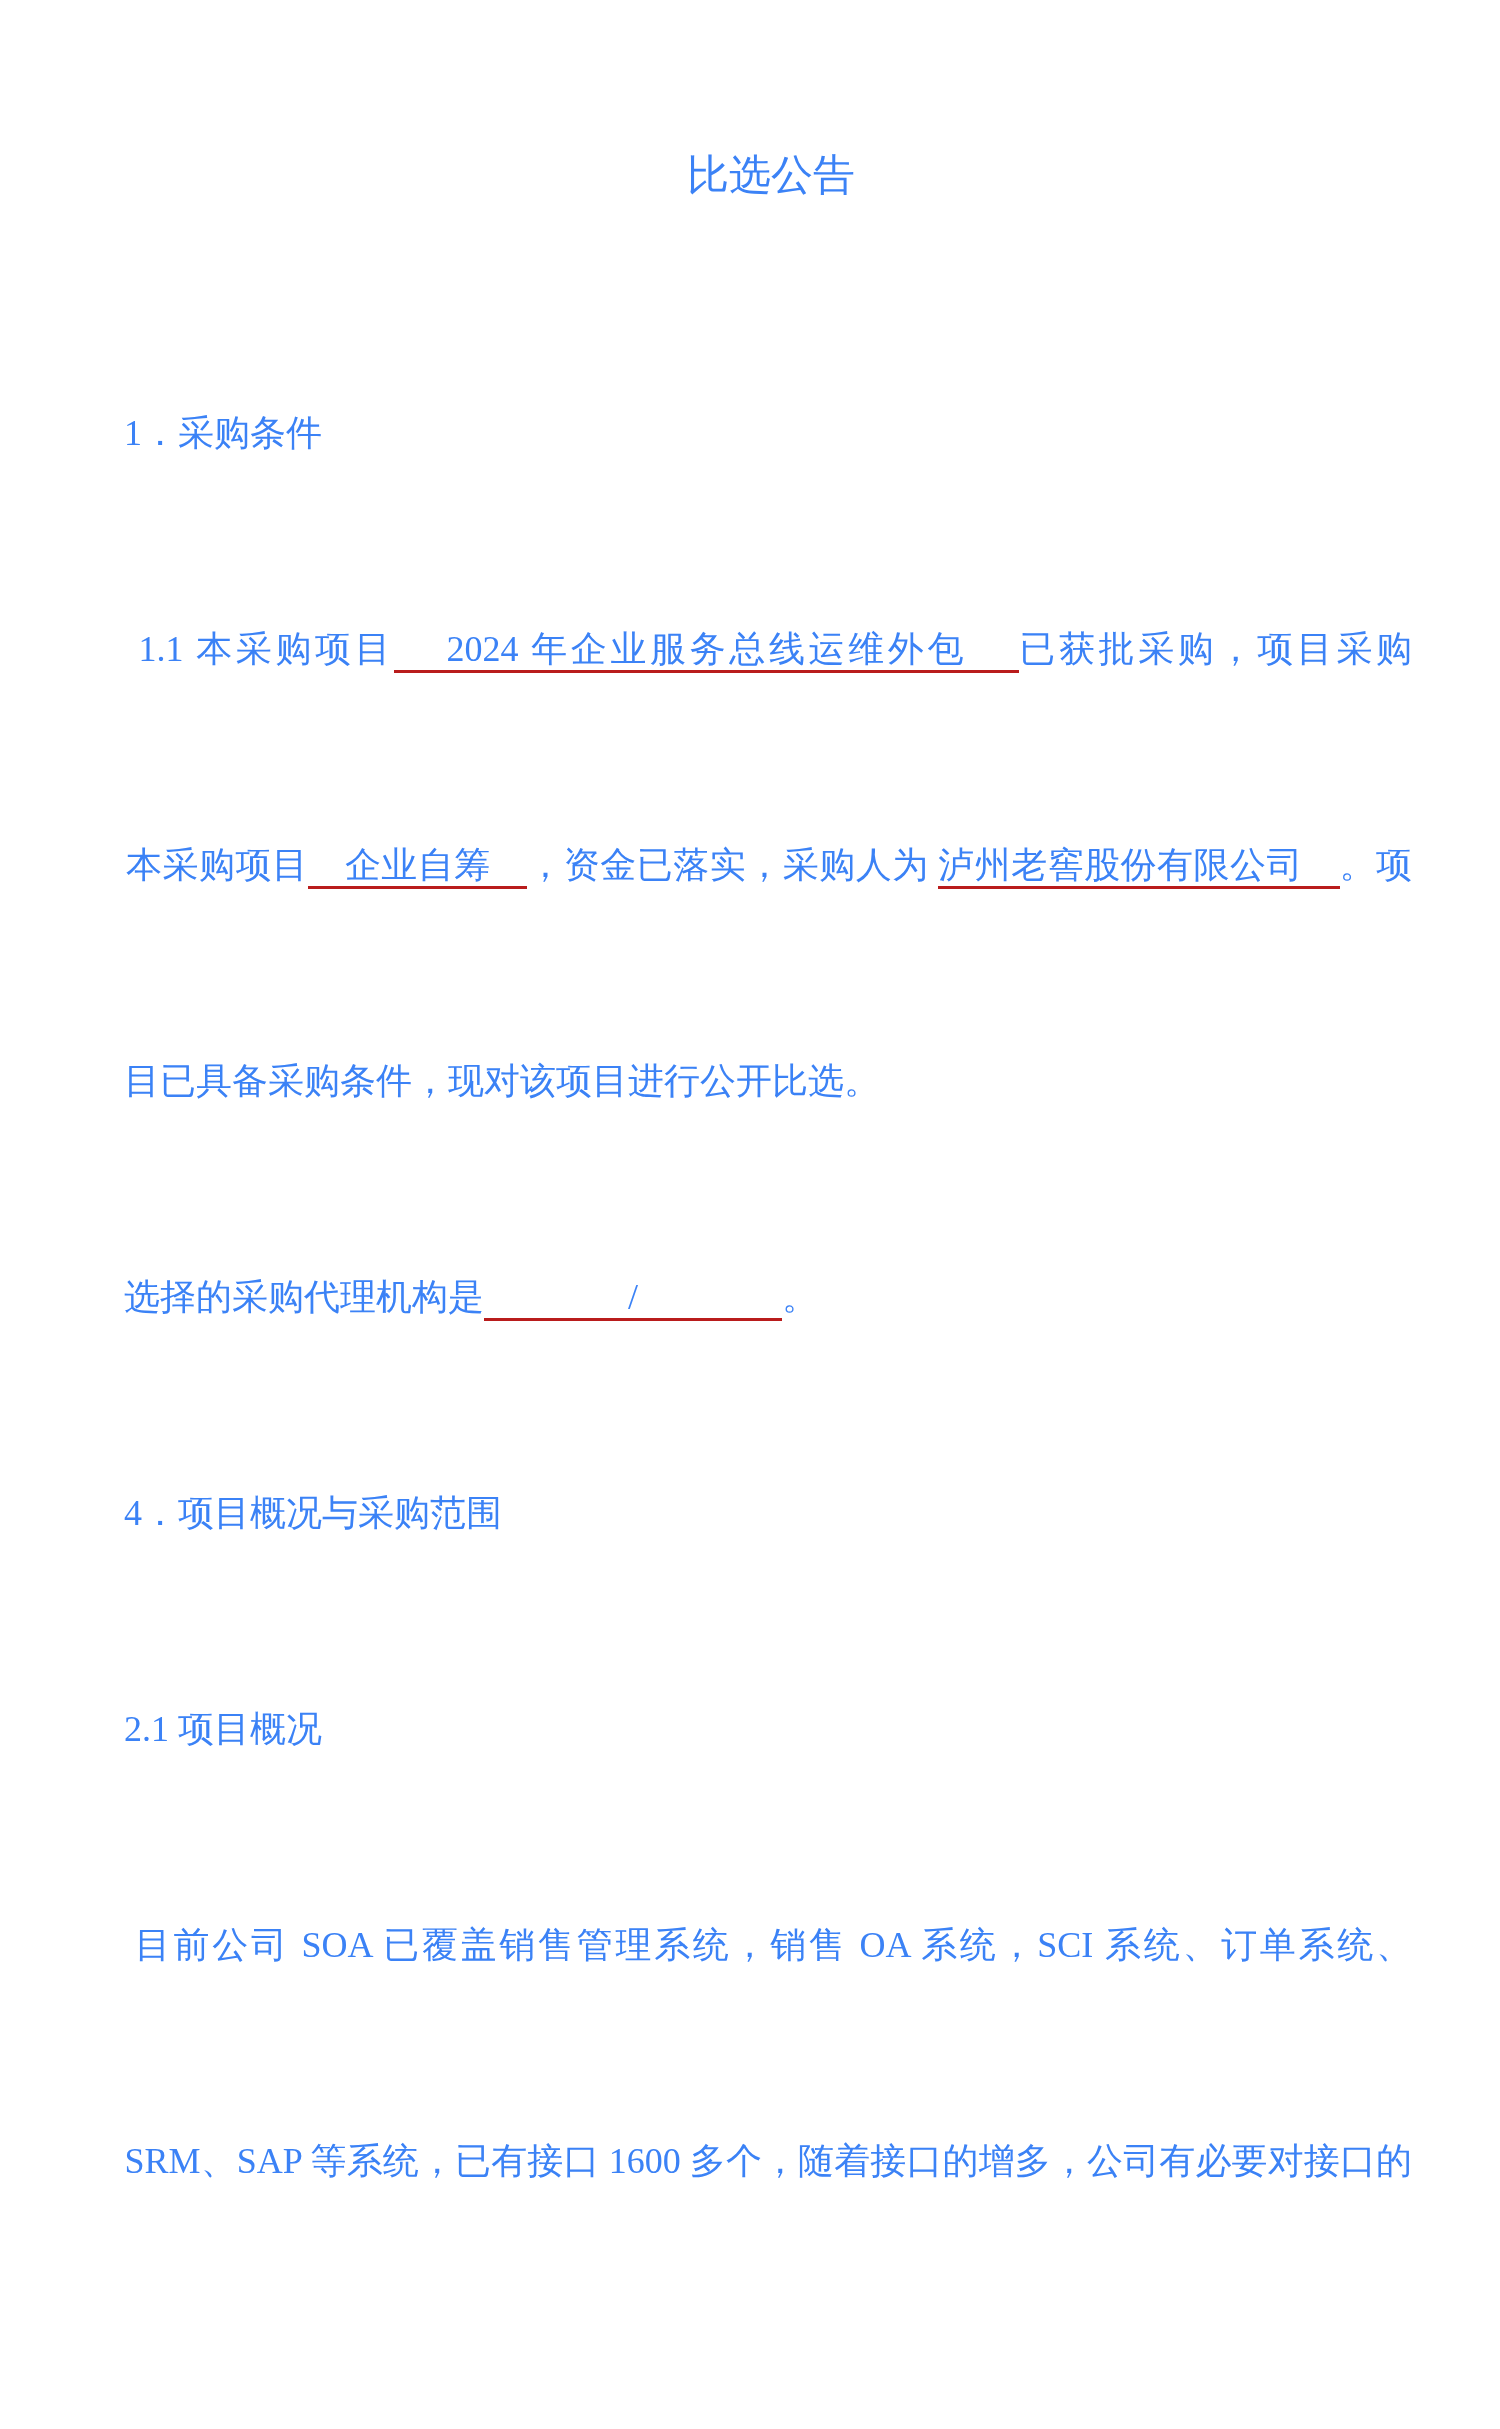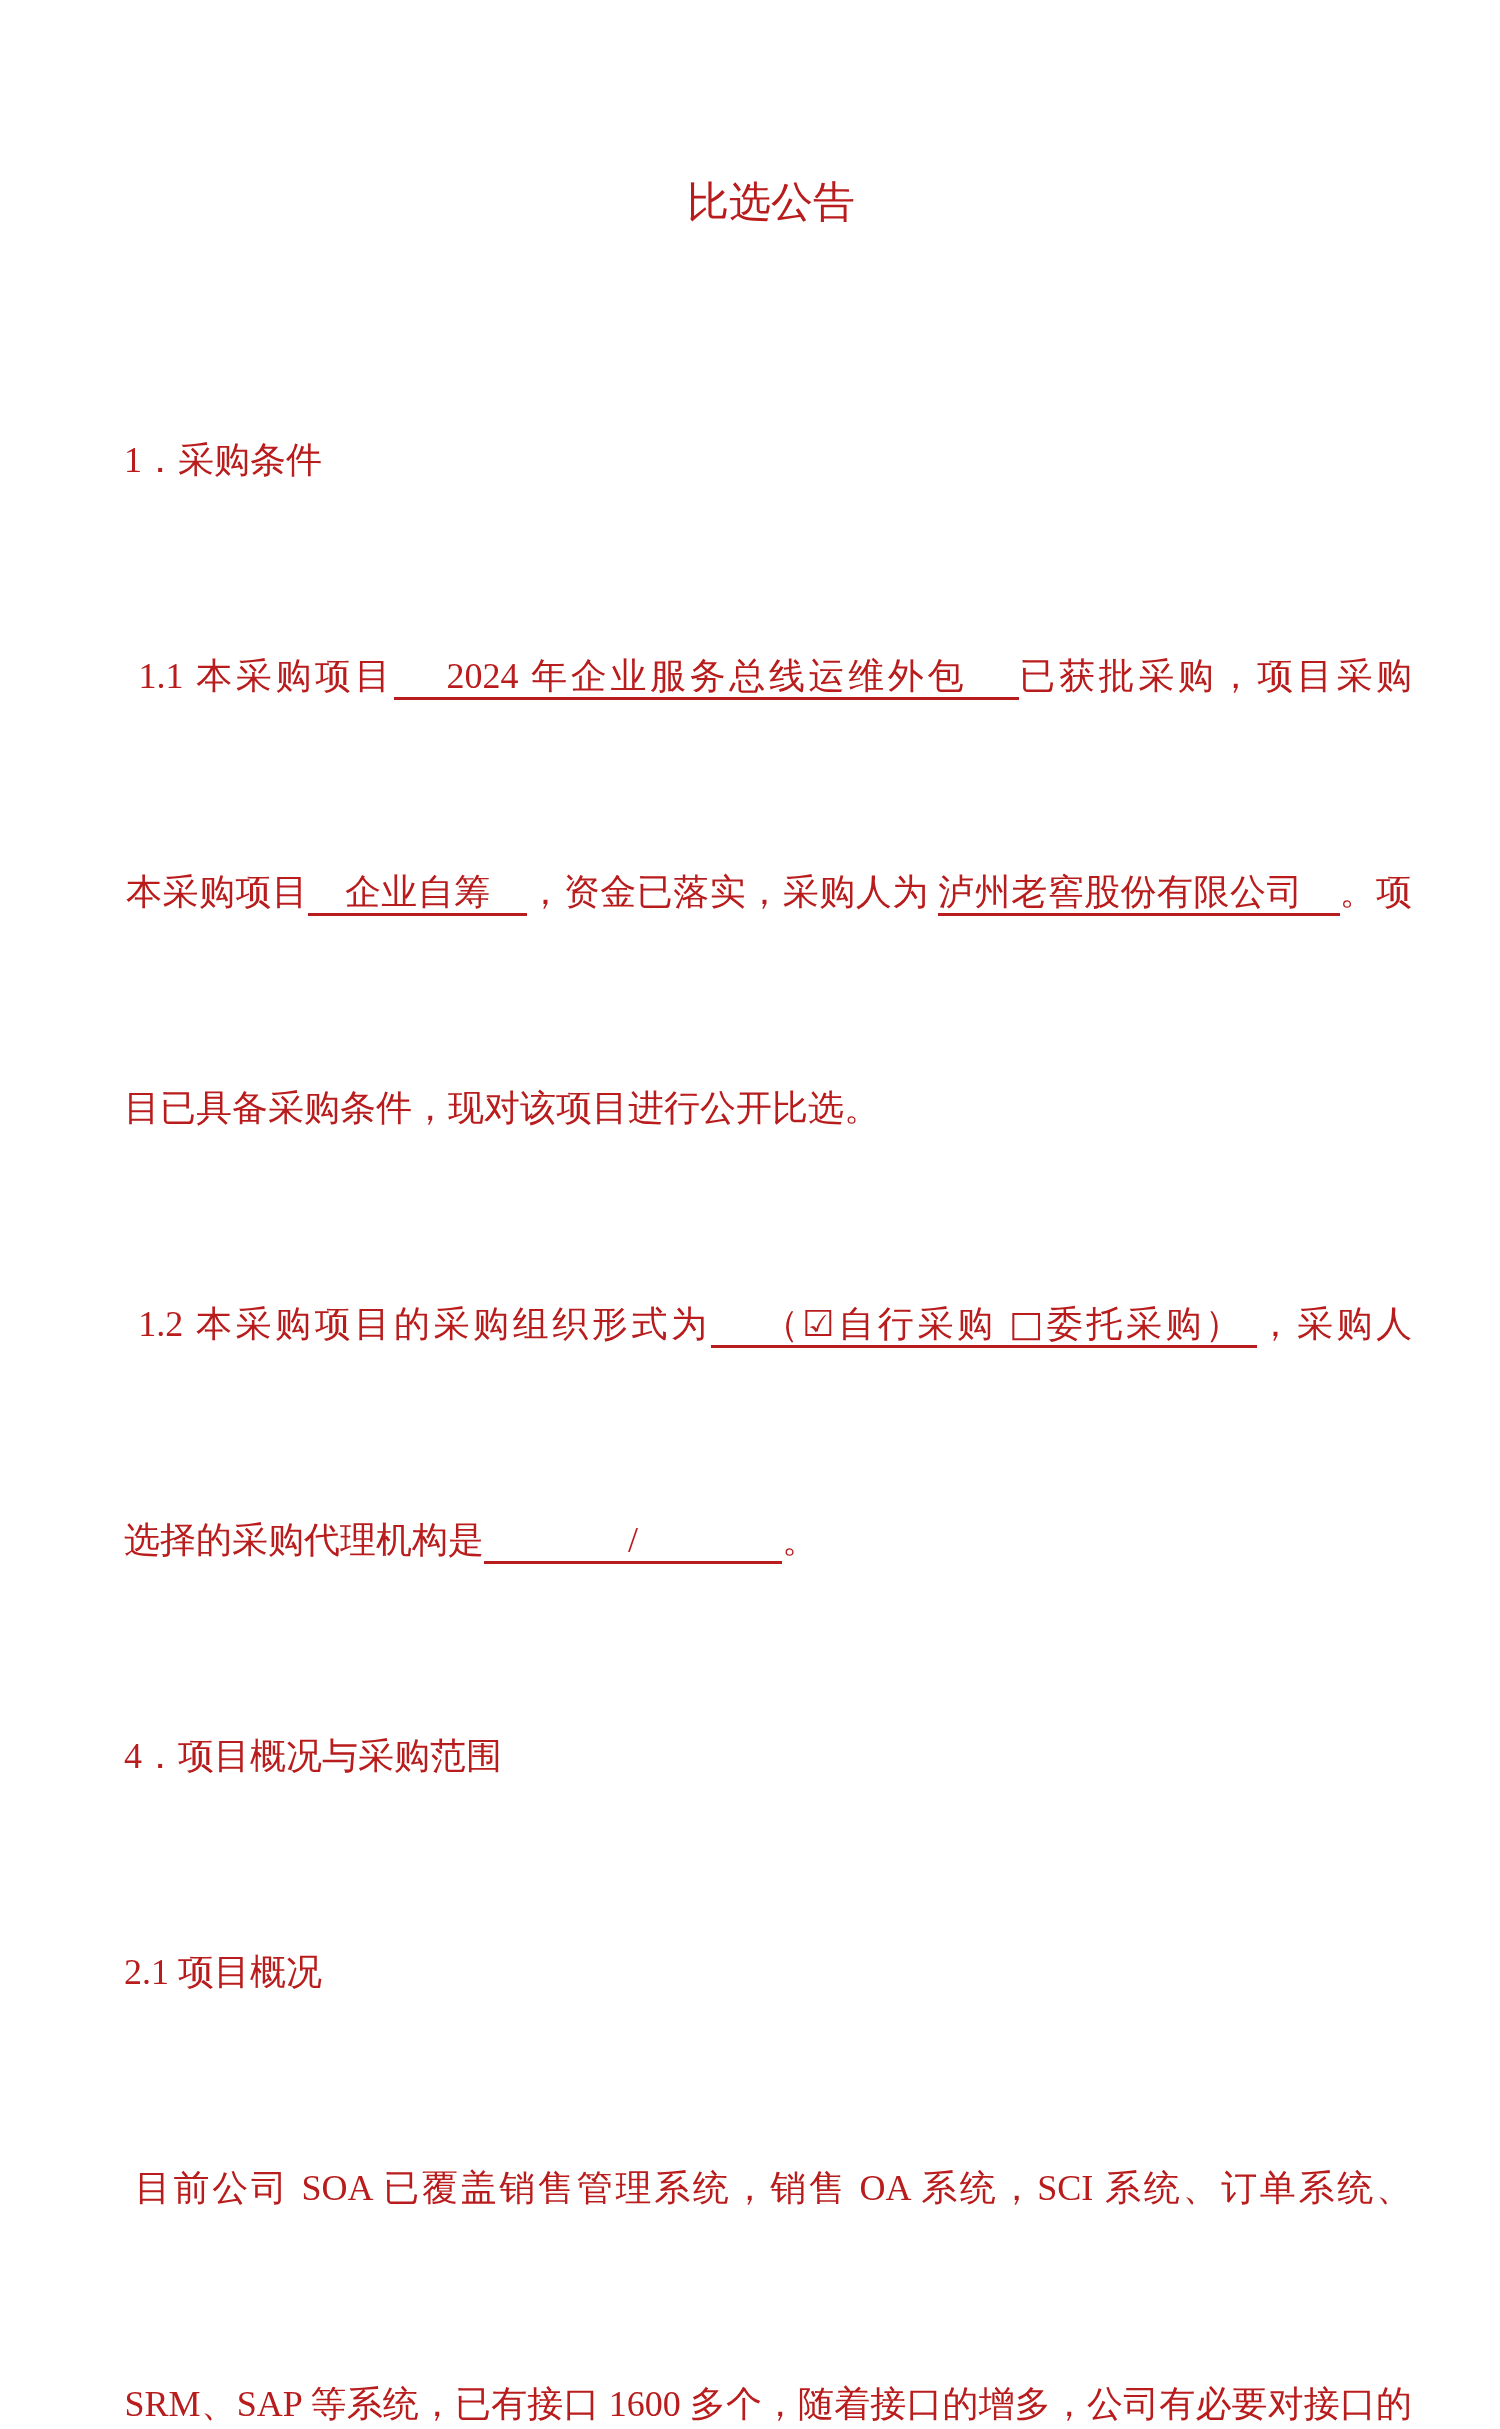--- a/index.html
+++ b/index.html
@@ -1,23 +1,23 @@
 <!DOCTYPE html>
 <html><head>
 <meta charset="utf-8">
 <style>
   html,body{margin:0;padding:0;background:#ffffff;}
   .page{
     position:relative;
     width:1500px;height:2429px;
-    background:#ffffff;color:#b91c1c;
+    background:#ffffff;color:#3b82f6;
     font-family:"Liberation Serif","DejaVu Serif",serif;
     font-size:36px;
     box-sizing:border-box;
-    padding:112px 88px 0 88px;
+    padding:85px 88px 0 88px;
     overflow:hidden;
   }
   .line{
     line-height:72px;
     white-space:pre-wrap;
   }
   .title{
     font-size:42px;
     line-height:60px;
     text-align:center;
@@ -45,23 +45,20 @@
   <div class="line ind jf">
     <span>1.1 本采购项目</span><span class="u">　 2024 年企业服务总线运维外包　 </span><span>已获批采购，项目采购</span>
   </div>
   <div class="line jf">
     <span>本采购项目</span><span class="u">　企业自筹　</span><span>，资金已落实，采购人为 </span><span class="u">泸州老窖股份有限公司　</span><span>。项</span>
   </div>
   <div class="line">
     <span>目已具备采购条件，现对该项目进行公开比选。</span>
   </div>
 
-  <div class="line ind jf">
-    <span>1.2 本采购项目的采购组织形式为</span><span class="u">　 （</span><span class="u cb">☑</span><span class="u">自行采购 </span><span class="u cb">□</span><span class="u">委托采购） </span><span>，采购人</span>
-  </div>
   <div class="line">
     <span>选择的采购代理机构是</span><span class="u">　　　　/　　　　</span><span>。</span>
   </div>
 
   <div class="line">
     <span>4．项目概况与采购范围</span>
   </div>
   <div class="line ind">
     <span>2.1 项目概况</span>
   </div>

